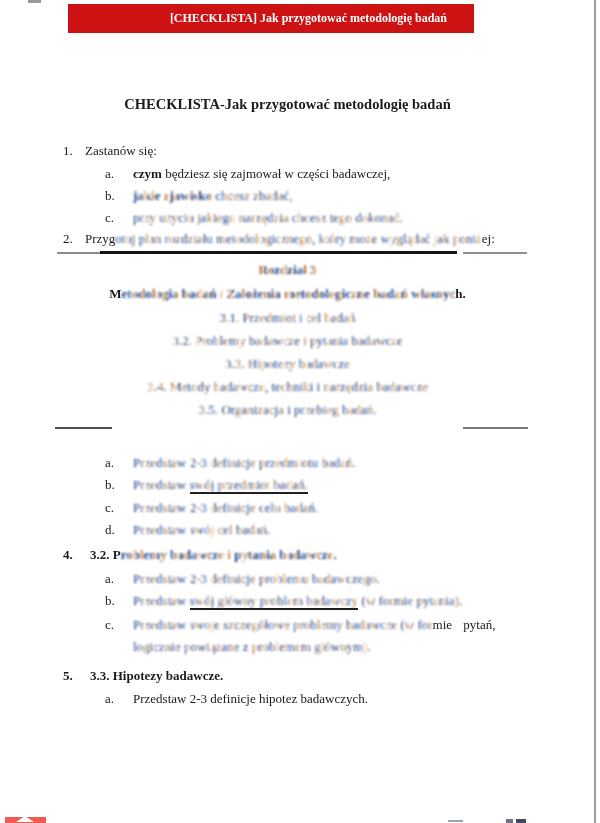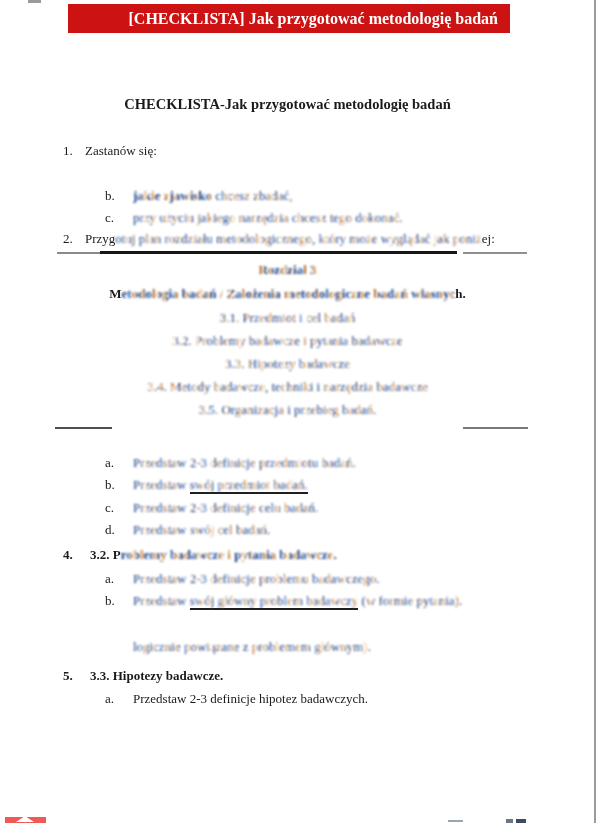--- a/index.html
+++ b/index.html
@@ -1,22 +1,22 @@
 <!DOCTYPE html>
 <html><head>
 <meta charset="utf-8">
 <style>
   html,body{margin:0;padding:0;background:#fff;}
   .page{position:relative;width:600px;height:823px;background:#ffffff;overflow:hidden;
         font-family:"Liberation Serif", serif;color:#1b1b1b;}
   .edge{position:absolute;left:594px;top:0;width:2px;height:823px;background:#9c9c9c;}
   .speck{position:absolute;left:28px;top:0;width:13px;height:3px;background:#6f6f6f;opacity:.7;}
-  .banner{position:absolute;left:68px;top:4px;width:442px;height:29px;background:#cc1212;
-          color:#ffffff;font-weight:bold;font-size:16px;display:flex;align-items:center;
-          justify-content:flex-end;padding-right:12px;box-sizing:border-box;white-space:nowrap;}
+  .banner{position:absolute;left:68px;top:4px;width:406px;height:29px;background:#cc1212;
+          color:#ffffff;font-weight:bold;font-size:12px;display:flex;align-items:center;
+          justify-content:flex-end;padding-right:27px;box-sizing:border-box;white-space:nowrap;}
   .title{position:absolute;top:96px;left:30px;width:515px;text-align:center;
          font-weight:bold;font-size:14.5px;}
   .line{position:absolute;font-size:13px;line-height:18px;white-space:nowrap;font-family:Liberation Serif, serif;}
   .center{left:30px;width:515px;text-align:center;}
   .num{display:inline-block;width:22px;}
   .numw{display:inline-block;width:27px;}
   .letter{display:inline-block;width:28px;}
   .b{font-weight:bold;}
   .blur{color:transparent;
         background-image:repeating-linear-gradient(90deg,
@@ -51,20 +51,21 @@
   <div class="edge"></div>
 
   <div class="banner">
       <span>[CHECKLISTA] Jak przygotować metodologię badań</span>
     </div>
 
   <div class="title">CHECKLISTA-Jak przygotować metodologię badań</div>
 
   <div class="line" style="top:142px;left:63px"><span class="num">1.</span><span>Zastanów się:</span></div>
 
+  <div class="line" style="top:165px;left:105px"><span class="letter">a.</span><span class="b">czym</span><span> będziesz się zajmował w części badawczej,</span></div>
 
   <div class="line" style="top:187px;left:105px"><span class="letter">b.</span><span class="blur b">jakie zjawisko </span><span class="blur">chcesz zbadać,</span></div>
 
   <div class="line" style="top:209px;left:105px"><span class="letter">c.</span><span class="blur">przy użyciu jakiego narzędzia chcesz tego dokonać.</span></div>
 
   <div class="line" style="top:230px;left:63px"><span class="num">2.</span><span>Przyg</span><span class="blur">otuj plan rozdziału metodologicznego, który może wyglądać jak poniż</span><span>ej:</span></div>
 
   <div class="rule r1a"></div>
   <div class="rule r1b"></div>
   <div class="rule r1c"></div>
@@ -90,20 +91,21 @@
   <div class="line" style="top:499px;left:105px"><span class="letter">c.</span><span class="blur">Przedstaw 2-3 definicje celu badań.</span></div>
 
   <div class="line" style="top:521px;left:105px"><span class="letter">d.</span><span class="blur">Przedstaw swój cel badań.</span></div>
 
   <div class="line b" style="top:546px;left:63px"><span class="numw">4.</span><span>3.2. P</span><span class="blur">roblemy badawcze i pytania badawcze.</span></div>
 
   <div class="line" style="top:570px;left:105px"><span class="letter">a.</span><span class="blur">Przedstaw 2-3 definicje problemu badawczego.</span></div>
 
   <div class="line" style="top:592px;left:105px"><span class="letter">b.</span><span class="blur">Przedstaw </span><span class="ublk"><span class="blur">swój główny problem badawczy</span></span><span class="blur"> (w formie pytania).</span></div>
 
+  <div class="line" style="top:616px;left:105px"><span class="letter">c.</span><span class="blur">Przedstaw swoje szczegółowe problemy badawcze (w for</span><span class="stretch">mie pytań,</span></div>
 
   <div class="line" style="top:638px;left:133px"><span class="blur">logicznie powiązane z problemem głównym).</span></div>
 
   <div class="line b" style="top:667px;left:63px"><span class="numw">5.</span><span>3.3. Hipotezy badawcze.</span></div>
 
   <div class="line" style="top:690px;left:105px"><span class="letter">a.</span><span>Przedstaw 2-3 definicje hipotez badawczych.</span></div>
 
 
   <div class="logo">
       <div class="logo-notch"></div>

